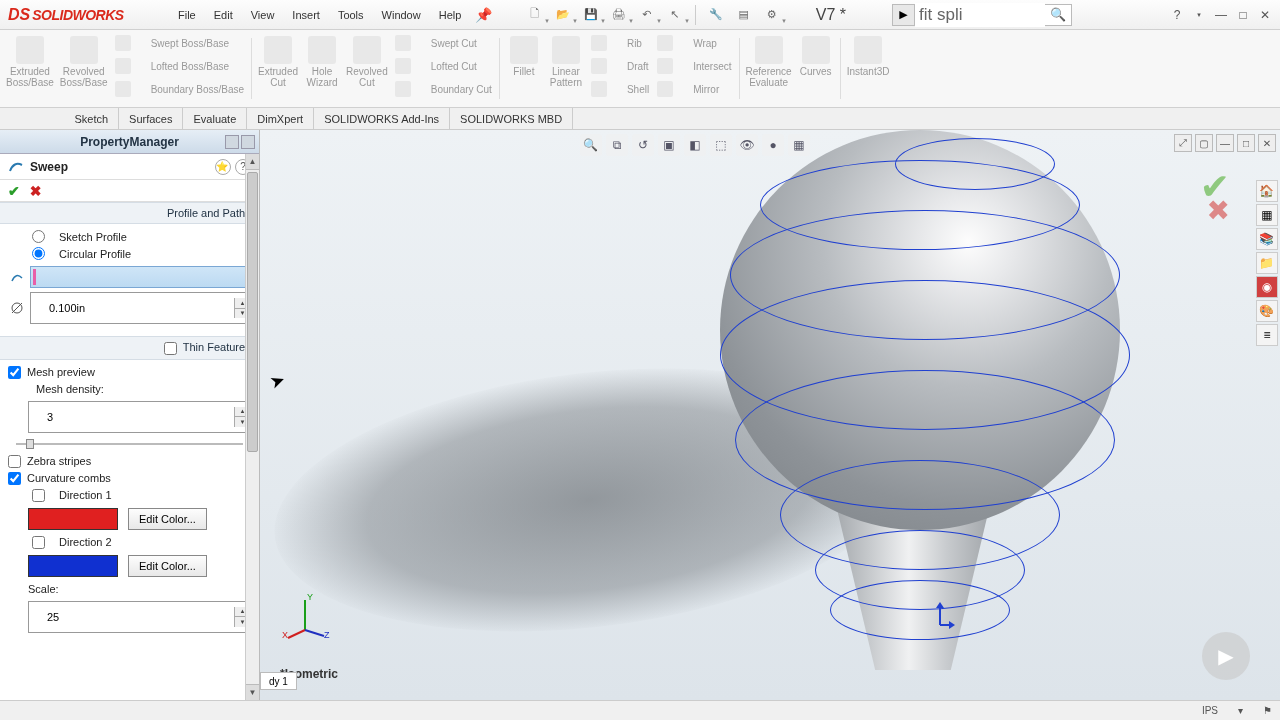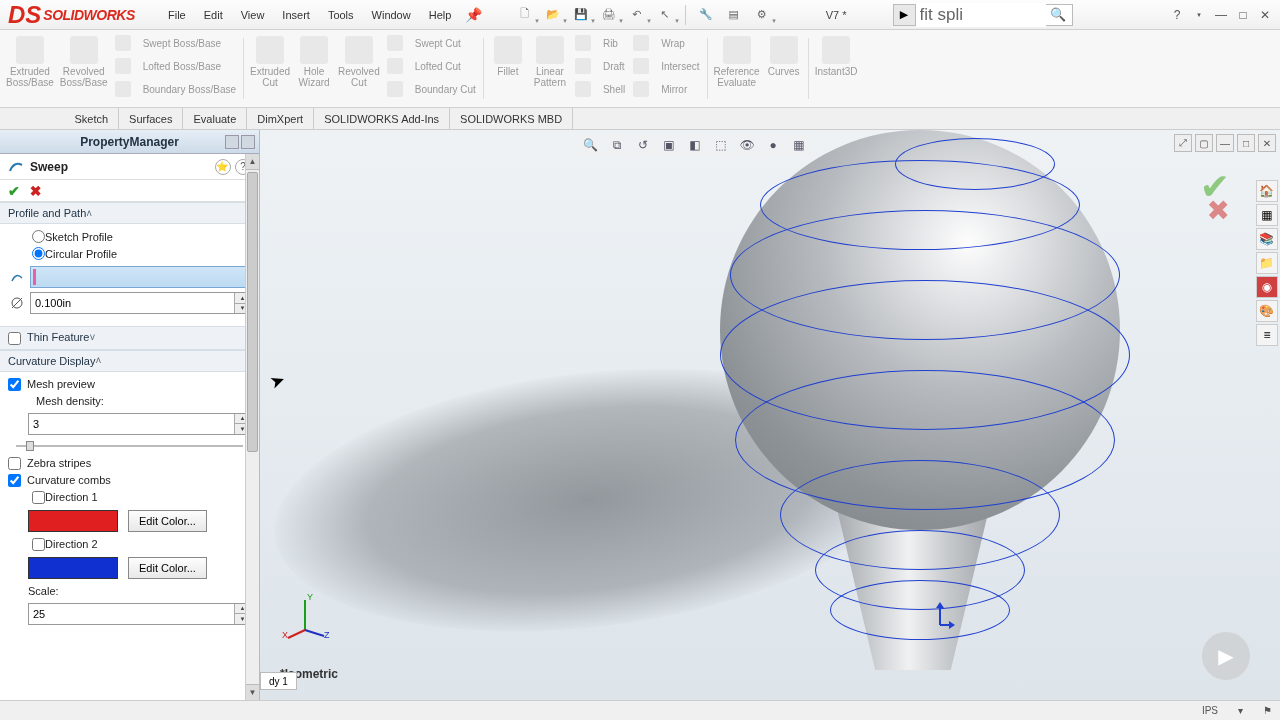--- a/index.html
+++ b/index.html
@@ -1,43 +1,43 @@
 <!DOCTYPE html>
 <html><head>
 <meta charset="utf-8">
 <style>
 * { box-sizing: border-box; margin: 0; padding: 0; font-family: "Segoe UI", Arial, sans-serif; }
 body { width: 1280px; height: 720px; overflow: hidden; background: #fff; font-size: 11px; position: relative; }
 
 
 .titlebar { height: 30px; background: linear-gradient(#fdfdfd,#f0f0f0); display: flex; align-items: center; border-bottom: 1px solid #d0d0d0; }
 .logo { width: 160px; height: 30px; display: flex; align-items: center; padding-left: 8px; }
-.logo-s { color: #da291c; font-weight: bold; font-size: 24px; font-style: italic; }
+.logo-s { color: #da291c; font-weight: bold; font-size: 16px; font-style: italic; }
 .logo-text { color: #da291c; font-weight: bold; font-size: 14px; font-style: italic; margin-left: 2px; letter-spacing: -0.5px; }
-.menubar { display: flex; gap: 2px; }
+.menubar { display: flex; gap: 2px; margin-left: 10px; }
 .menubar span { padding: 4px 8px; color: #333; cursor: default; }
 .pin { margin-left: 6px; color: #2a7ab0; font-size: 14px; }
 .title-tools { display: flex; align-items: center; gap: 4px; margin-left: 30px; }
 .tool-btn { width: 24px; height: 24px; display: flex; align-items: center; justify-content: center; color: #666; position: relative; }
 .tool-btn .dd { font-size: 7px; position: absolute; right: -2px; bottom: 2px; color: #888; }
 .sep { width: 1px; height: 20px; background: #ccc; margin: 0 4px; }
-.v7 { margin-left: 52px; margin-right: 6px; color: #444; font-size: 11px; }
+.v7 { margin-left: 32px; margin-right: 6px; color: #444; font-size: 16px; }
 .search-box { display: flex; align-items: center; border: 1px solid #bbb; background: #fff; height: 22px; margin-left: 40px; }
 .search-icon-btn { width: 22px; height: 20px; background: #e8e8e8; display: flex; align-items: center; justify-content: center; border-right: 1px solid #bbb; }
 .search-input { width: 130px; border: none; font-size: 17px; padding: 2px 4px; outline: none; color: #666; }
 .search-mag { width: 26px; display: flex; align-items: center; justify-content: center; color: #555; font-size: 13px; }
 .win-controls { margin-left: auto; display: flex; gap: 4px; padding-right: 6px; align-items: center; }
 .win-controls span { width: 18px; height: 18px; display: flex; align-items: center; justify-content: center; color: #555; font-size: 12px; }
 
 
 .ribbon { height: 78px; background: #f7f7f7; border-bottom: 1px solid #d0d0d0; display: flex; align-items: stretch; padding: 2px 4px; gap: 2px; }
 .ribbon-btn-lg { display: flex; flex-direction: column; align-items: center; color: #999; font-size: 10px; line-height: 11px; text-align: center; min-width: 40px; padding: 4px 2px; gap: 2px; }
 .ribbon-btn-lg .ico { width: 28px; height: 28px; background: #e8e8e8; border-radius: 3px; }
 .ribbon-stack { display: flex; flex-direction: column; gap: 1px; }
-.ribbon-btn-sm { display: flex; align-items: center; gap: 12px; color: #999; font-size: 10px; padding: 2px 3px; height: 22px; }
+.ribbon-btn-sm { display: flex; align-items: center; gap: 20px; color: #999; font-size: 10px; padding: 2px 3px; height: 22px; }
 .ribbon-btn-sm .ico { width: 16px; height: 16px; background: #e8e8e8; border-radius: 2px; }
 .rsep { width: 1px; background: #ddd; margin: 6px 2px; }
 
 
 .tabs { height: 22px; background: #f0f0f0; border-bottom: 1px solid #ccc; display: flex; align-items: stretch; }
 .tab { padding: 3px 10px; font-size: 11px; color: #333; border-right: 1px solid #ccc; cursor: default; display:flex; align-items:center; }
 .tab.active { background: #fff; border-bottom: 1px solid #fff; margin-bottom: -1px; margin-top: 36px; }
 
 
 .main { display: flex; height: 570px; position: relative; }
@@ -49,30 +49,30 @@
 .pm-header-icons span { width: 14px; height: 14px; background: #d0d8e0; border: 1px solid #99a; }
 .pm-feature { height: 26px; display: flex; align-items: center; padding: 0 8px; gap: 6px; border-bottom: 1px solid #ddd; background: #fff; }
 .pm-feature-ico { width: 16px; height: 16px; }
 .pm-feature-name { font-weight: bold; font-size: 12px; color: #222; }
 .pm-feature-help { margin-left: auto; display: flex; gap: 4px; }
 .pm-feature-help span { width: 16px; height: 16px; border: 1px solid #aaa; border-radius: 8px; display: flex; align-items: center; justify-content: center; font-size: 10px; color: #555; }
 .pm-okcancel { height: 22px; display: flex; align-items: center; padding: 0 8px; gap: 10px; background: #fff; border-bottom: 1px solid #ddd; }
 .pm-ok { color: #2a9d2a; font-size: 14px; font-weight: bold; }
 .pm-cancel { color: #cc2222; font-size: 14px; font-weight: bold; }
 .pm-body { flex: 1; overflow-y: auto; background: #fff; padding: 0; }
-.pm-section-hdr { background: #eef2f6; padding: 4px 8px; font-size: 11px; color: #234; display: flex; align-items: center; justify-content: flex-start; border-top: 1px solid #d5dde5; border-bottom: 1px solid #d5dde5; }
+.pm-section-hdr { background: #eef2f6; padding: 4px 8px; font-size: 11px; color: #234; display: flex; align-items: center; justify-content: flex-end; border-top: 1px solid #d5dde5; border-bottom: 1px solid #d5dde5; }
 .pm-section-hdr .chev { font-size: 10px; color: #567; }
 .pm-section-body { padding: 4px 8px 8px 8px; }
-.radio-row, .check-row { display: flex; align-items: center; gap: 0; padding: 2px 0 2px 24px; font-size: 11px; color: #222; }
+.radio-row, .check-row { display: flex; align-items: center; gap: 14px; padding: 2px 0 2px 24px; font-size: 11px; color: #222; }
 .radio-row input, .check-row input { margin: 0; }
 .field-row { display: flex; align-items: center; gap: 4px; margin: 4px 0; }
 .field-ico { width: 18px; height: 18px; display:flex; align-items:center; justify-content:center; }
 .sel-box { flex: 1; height: 22px; border: 1px solid #7aa7d4; background: linear-gradient(#cfe5f7,#bcdaf2); position: relative; }
 .sel-box::before { content:""; position:absolute; left:2px; top:2px; bottom:2px; width:3px; background:#e85fa8; }
-.num-input { flex: 1; height: 22px; border: 1px solid #999; display: flex; align-items: center; }
+.num-input { flex: 1; height: 32px; border: 1px solid #999; display: flex; align-items: center; padding-left: 14px; }
 .num-input input { flex: 1; border: none; padding: 0 4px; font-size: 11px; outline: none; background: transparent; }
 .spinner { width: 16px; height: 20px; border-left: 1px solid #aaa; display: flex; flex-direction: column; }
 .spinner span { flex: 1; display: flex; align-items: center; justify-content: center; font-size: 6px; color: #444; background: #eee; }
 .spinner span:first-child { border-bottom: 1px solid #aaa; }
 .lbl { font-size: 11px; color: #222; padding: 2px 0 2px 28px; }
 .slider { height: 14px; margin: 2px 8px; position: relative; }
 .slider-track { position: absolute; top: 6px; left: 0; right: 0; height: 2px; background: #bbb; }
 .slider-thumb { position: absolute; top: 2px; left: 10px; width: 8px; height: 10px; background: #ddd; border: 1px solid #888; }
 .color-swatch { width: 90px; height: 22px; border: 1px solid #333; }
 .edit-color-btn { height: 22px; padding: 0 10px; border: 1px solid #888; background: linear-gradient(#fdfdfd,#e8e8e8); font-size: 11px; display:flex; align-items:center; justify-content:center; }
@@ -336,24 +336,20 @@
                 <span>▲</span>
                 <span>▼</span>
               </div>
           </div>
         </div>
       </div>
       <div class="pm-section-hdr">
         <span><input type="checkbox" style="margin-right: 6px; vertical-align: middle;"><span>Thin Feature</span></span>
           <span class="chev">˅</span>
       </div>
-      <div class="pm-section-hdr">
-        <span>Curvature Display</span>
-          <span class="chev">˄</span>
-      </div>
       <div class="pm-section-body">
         <div class="check-row-top">
             <input type="checkbox" checked="" style="">
             <span>Mesh preview</span>
           </div>
         <div class="lbl">Mesh density:</div>
         <div class="field-row" style="padding-left:20px">
           <div class="num-input">
             <input value="3" style="">
             <div class="spinner">

